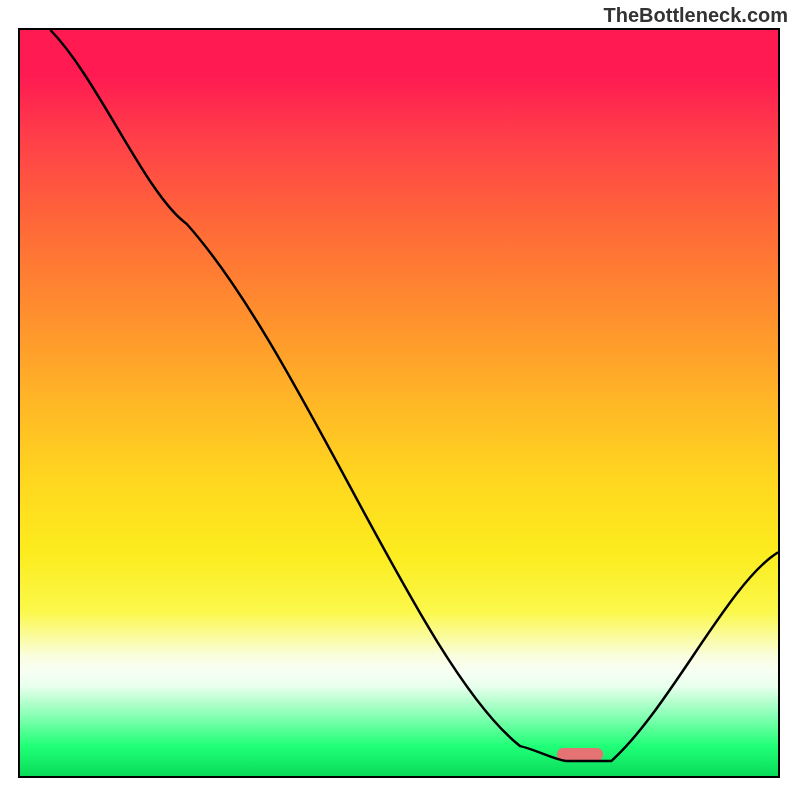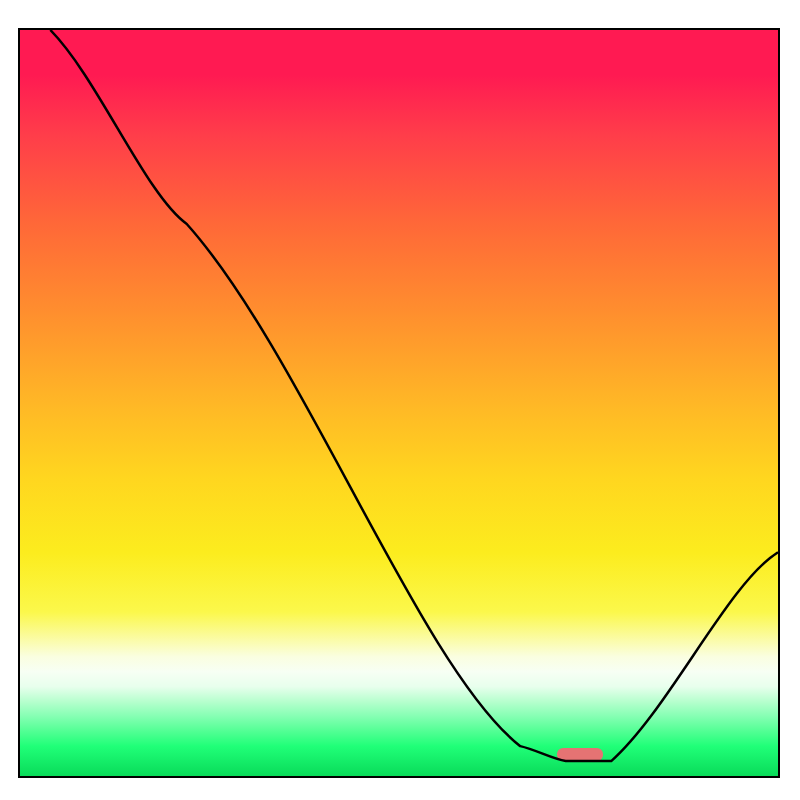--- a/index.html
+++ b/index.html
@@ -65,20 +65,21 @@
       height: 13px;
       background: #e57373;
       border-radius: 6px;
       z-index: 6;
     }
   </style>
 </head>
 <body>
 
 <div class="container">
+  <div class="watermark">TheBottleneck.com</div>
 
   <div class="plot-area">
 
     <div class="marker" style="left: 537px; top: 718px;"></div>
 
     <svg class="curve" viewBox="0 0 762 750" preserveAspectRatio="none">
       <path id="curve-path" d="M 30.48 0 C 78.486 48.75 126.49200000000002 165.75 167.64000000000001 195 C 284.988 326.25 402.336 641.25 502.92 720 C 518.922 723.75 534.924 732.75 548.64 735 C 564.642 735 580.644 735 594.36 735 C 653.034 682.5 711.708 556.5 762 525 " stroke="#000" stroke-width="2.5" fill="none"></path>
     </svg>
 
   </div>

